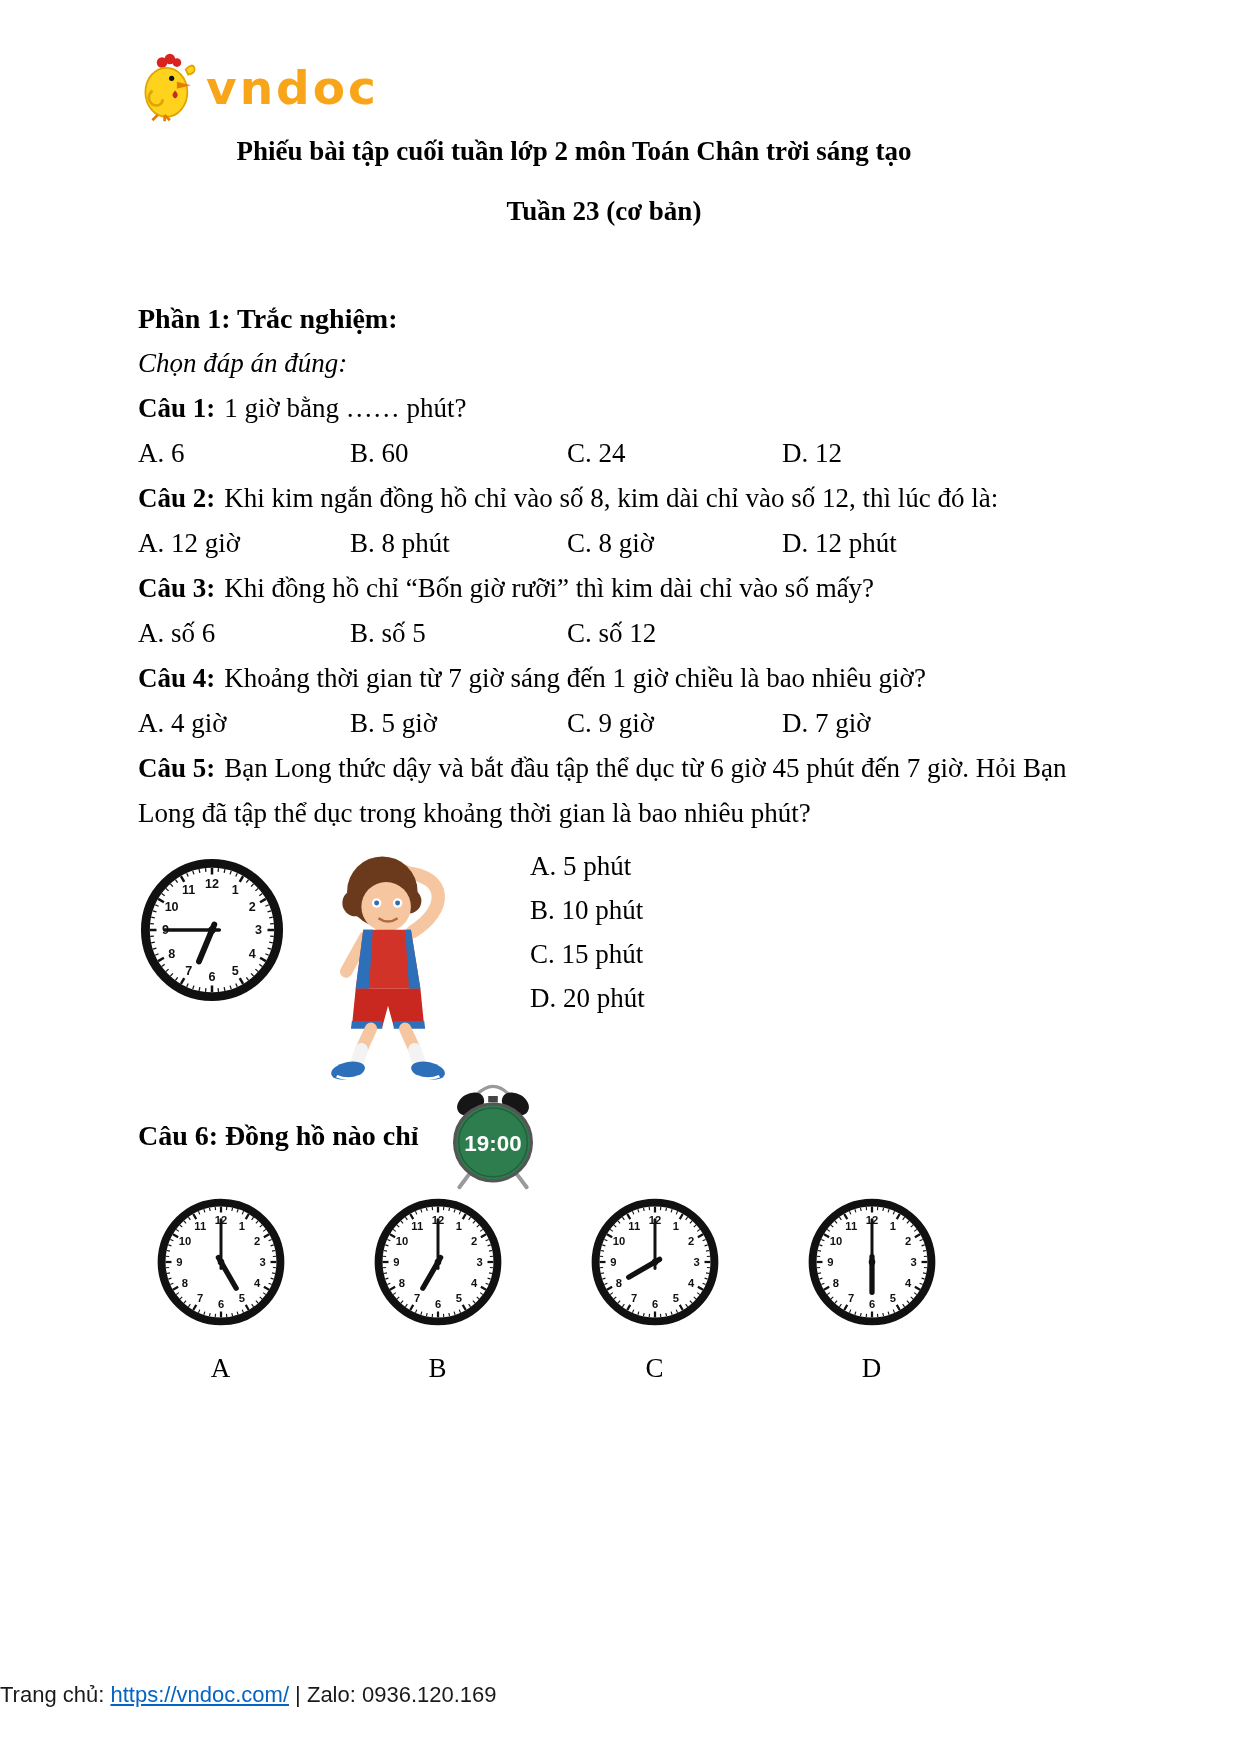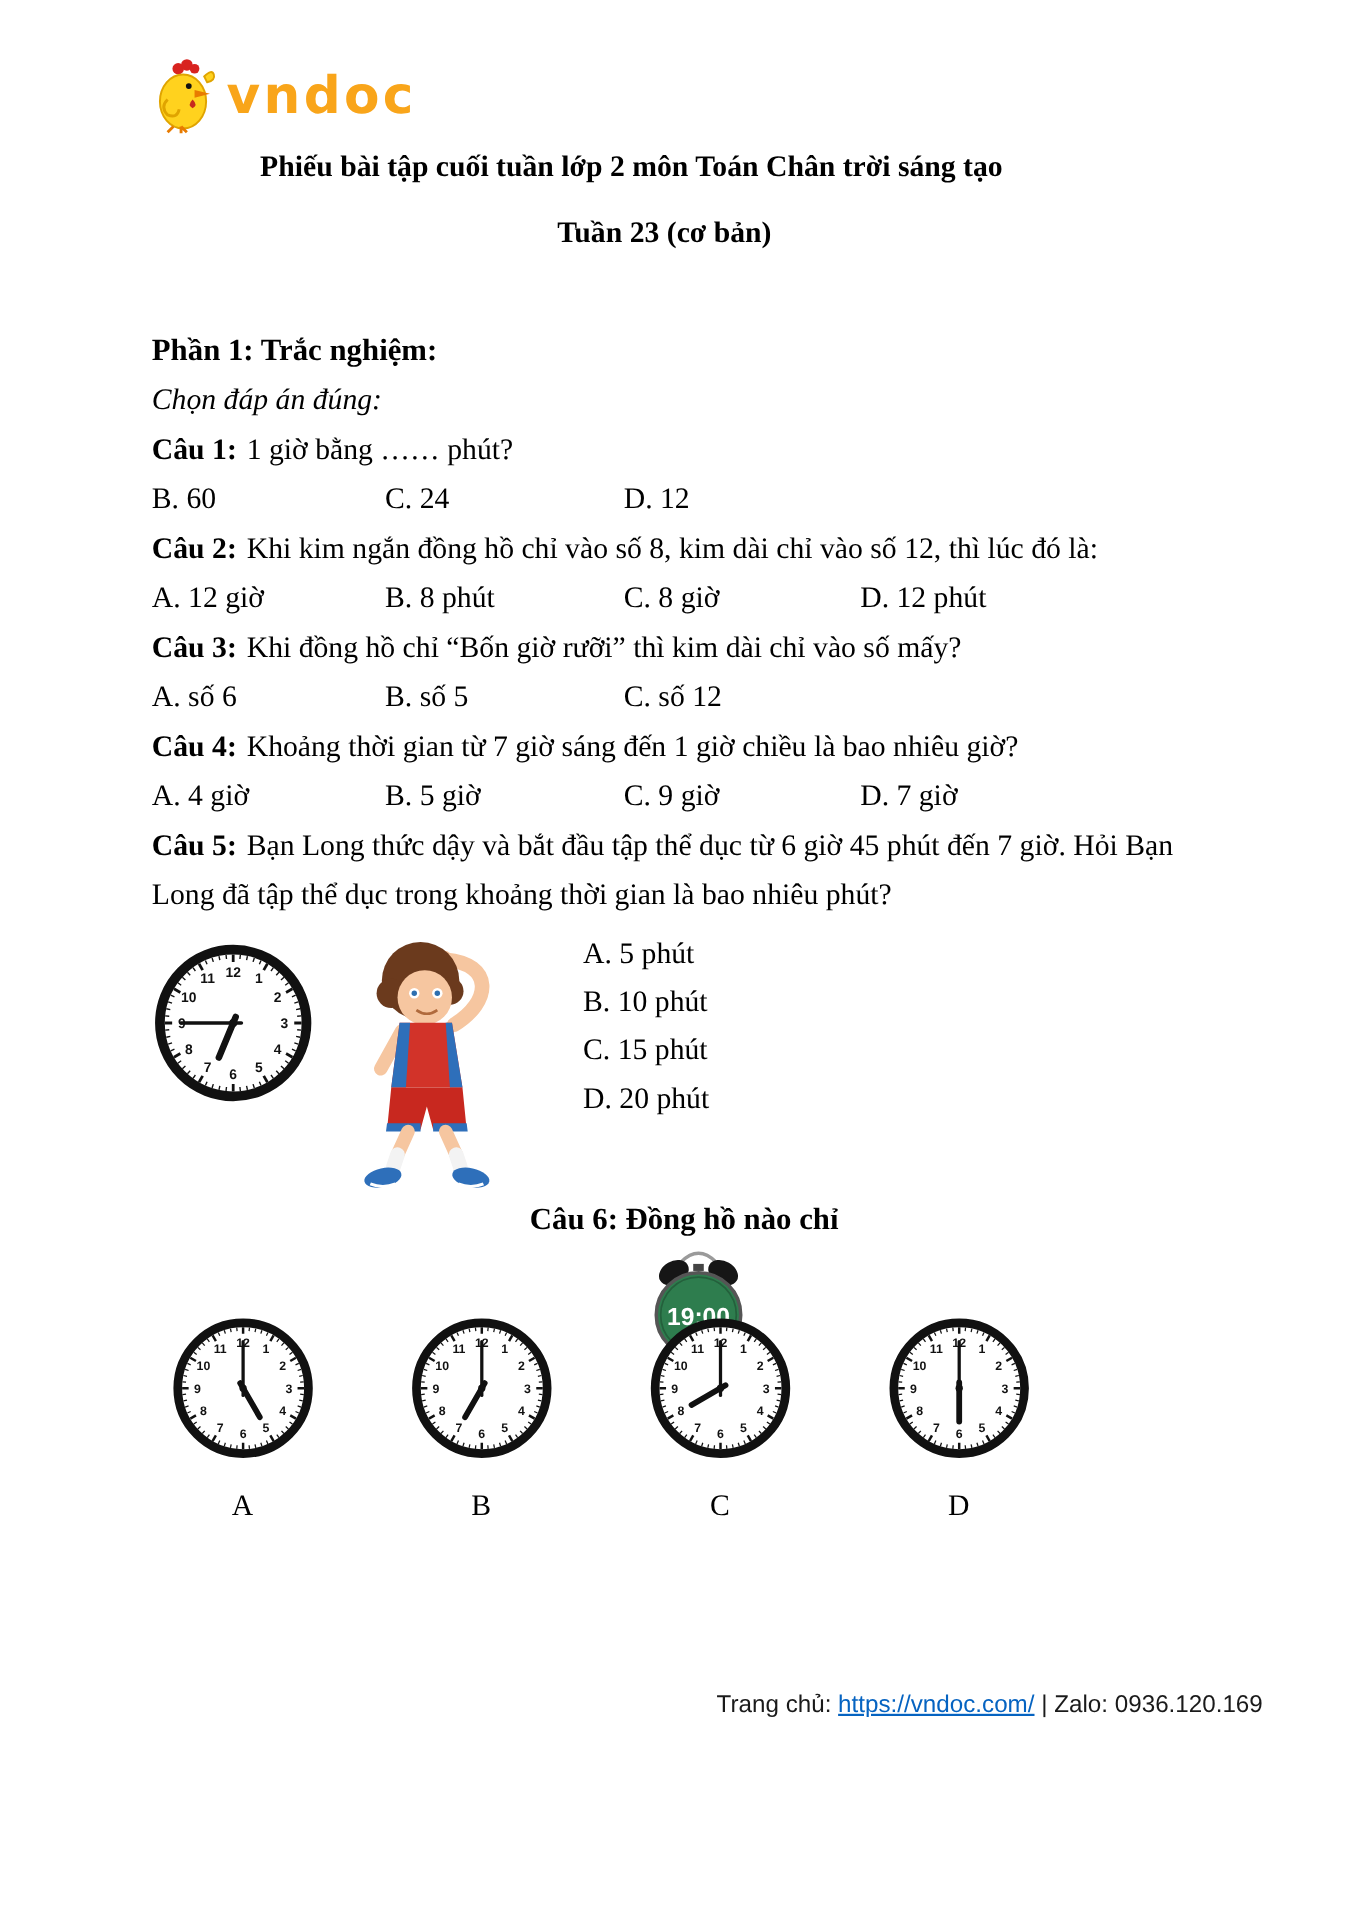--- a/index.html
+++ b/index.html
@@ -26,31 +26,31 @@
   .q{margin:0;}
   .q .qlabel{font-weight:bold;margin-right:9px;}
   .opts{display:grid;grid-template-columns:212px 217px 215px 1fr;margin:0;}
   
   .q5-media{display:flex;align-items:flex-start;margin-top:8px;height:238px;}
   .q5-clock{width:148px;height:148px;margin-top:12px;flex:0 0 auto;}
   .q5-kid{width:190px;height:238px;margin-left:8px;flex:0 0 auto;}
   .q5-opts{margin-left:46px;padding-top:0;line-height:44px;}
   .q5-opts div{white-space:nowrap;}
   
-  .q6-row{display:flex;align-items:center;height:100px;margin-top:4px;flex-direction:column;}
+  .q6-row{display:flex;align-items:center;height:100px;margin-top:4px;}
   .q6-text .qlabel{font-weight:bold;font-size:28px;}
   .q6-text .qtext{font-weight:bold;font-size:28px;}
   .alarm{width:96px;height:116px;margin-left:26px;flex:0 0 auto;}
   
   .clock-row{display:flex;margin-left:-26px;margin-top:10px;}
   .clock-cell{width:217px;display:flex;flex-direction:column;align-items:center;}
   .clock-cell svg.analog{width:132px;height:132px;}
   .clock-label{margin-top:18px;font-size:27px;line-height:45px;}
   
-  .footer{position:absolute;top:1536px;left:0;width:100%;text-align:right;
+  .footer{position:absolute;top:1682px;left:0;width:100%;text-align:left;
     font-family:"Liberation Sans",sans-serif;font-size:22px;color:#1a1a1a;}
   .footer .link{color:var(--link-blue,#0563C1);text-decoration:underline;cursor:pointer;}
 </style>
 </head>
 <body>
 
 <div class="page">
 
   <div class="logo">
     <svg width="62" height="70" viewBox="0 0 70 80">
@@ -73,20 +73,21 @@
 
   <div class="content">
 
     <p class="part-heading">Phần 1: Trắc nghiệm:</p>
     <p class="instruction">Chọn đáp án đúng:</p>
 
     <p class="q">
       <span class="qlabel">Câu 1:</span><span class="qtext">1 giờ bằng …… phút?</span>
     </p>
     <div class="opts">
+      <span>A. 6</span>
       <span>B. 60</span>
       <span>C. 24</span>
       <span>D. 12</span>
     </div>
 
     <p class="q">
       <span class="qlabel">Câu 2:</span><span class="qtext">Khi kim ngắn đồng hồ chỉ vào số 8, kim dài chỉ vào số 12, thì lúc đó là:</span>
     </p>
     <div class="opts">
       <span>A. 12 giờ</span>

